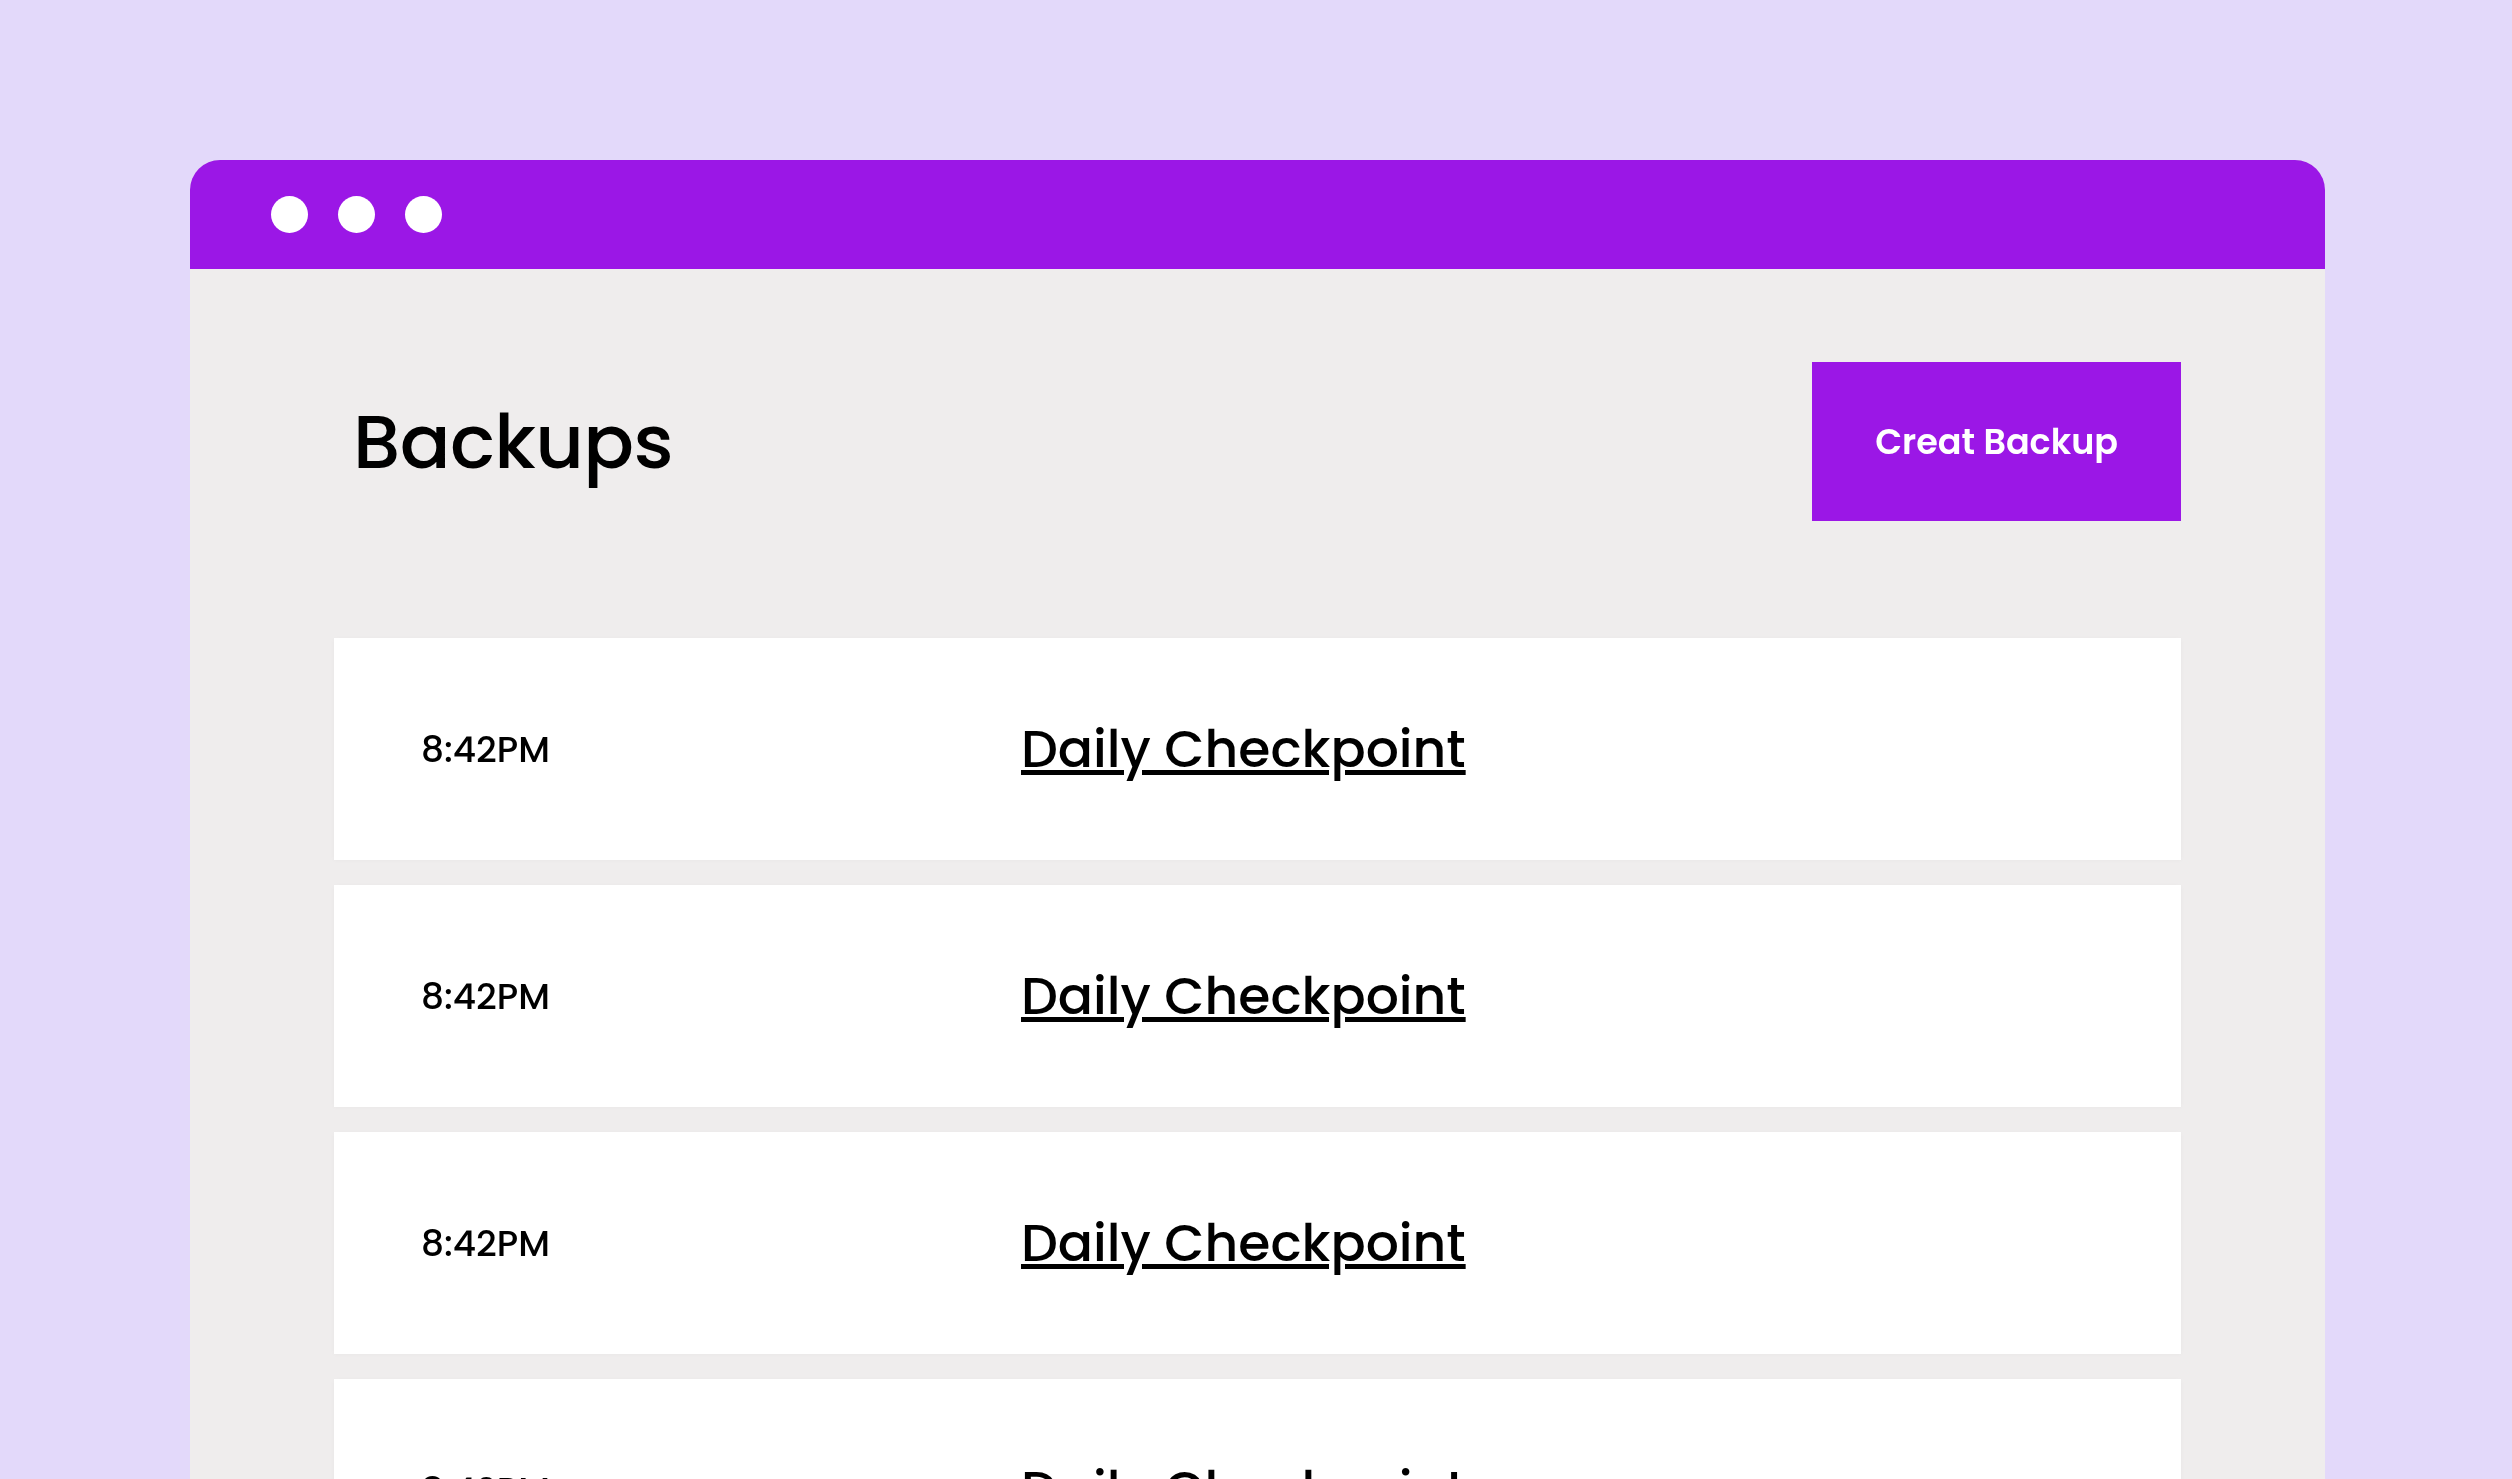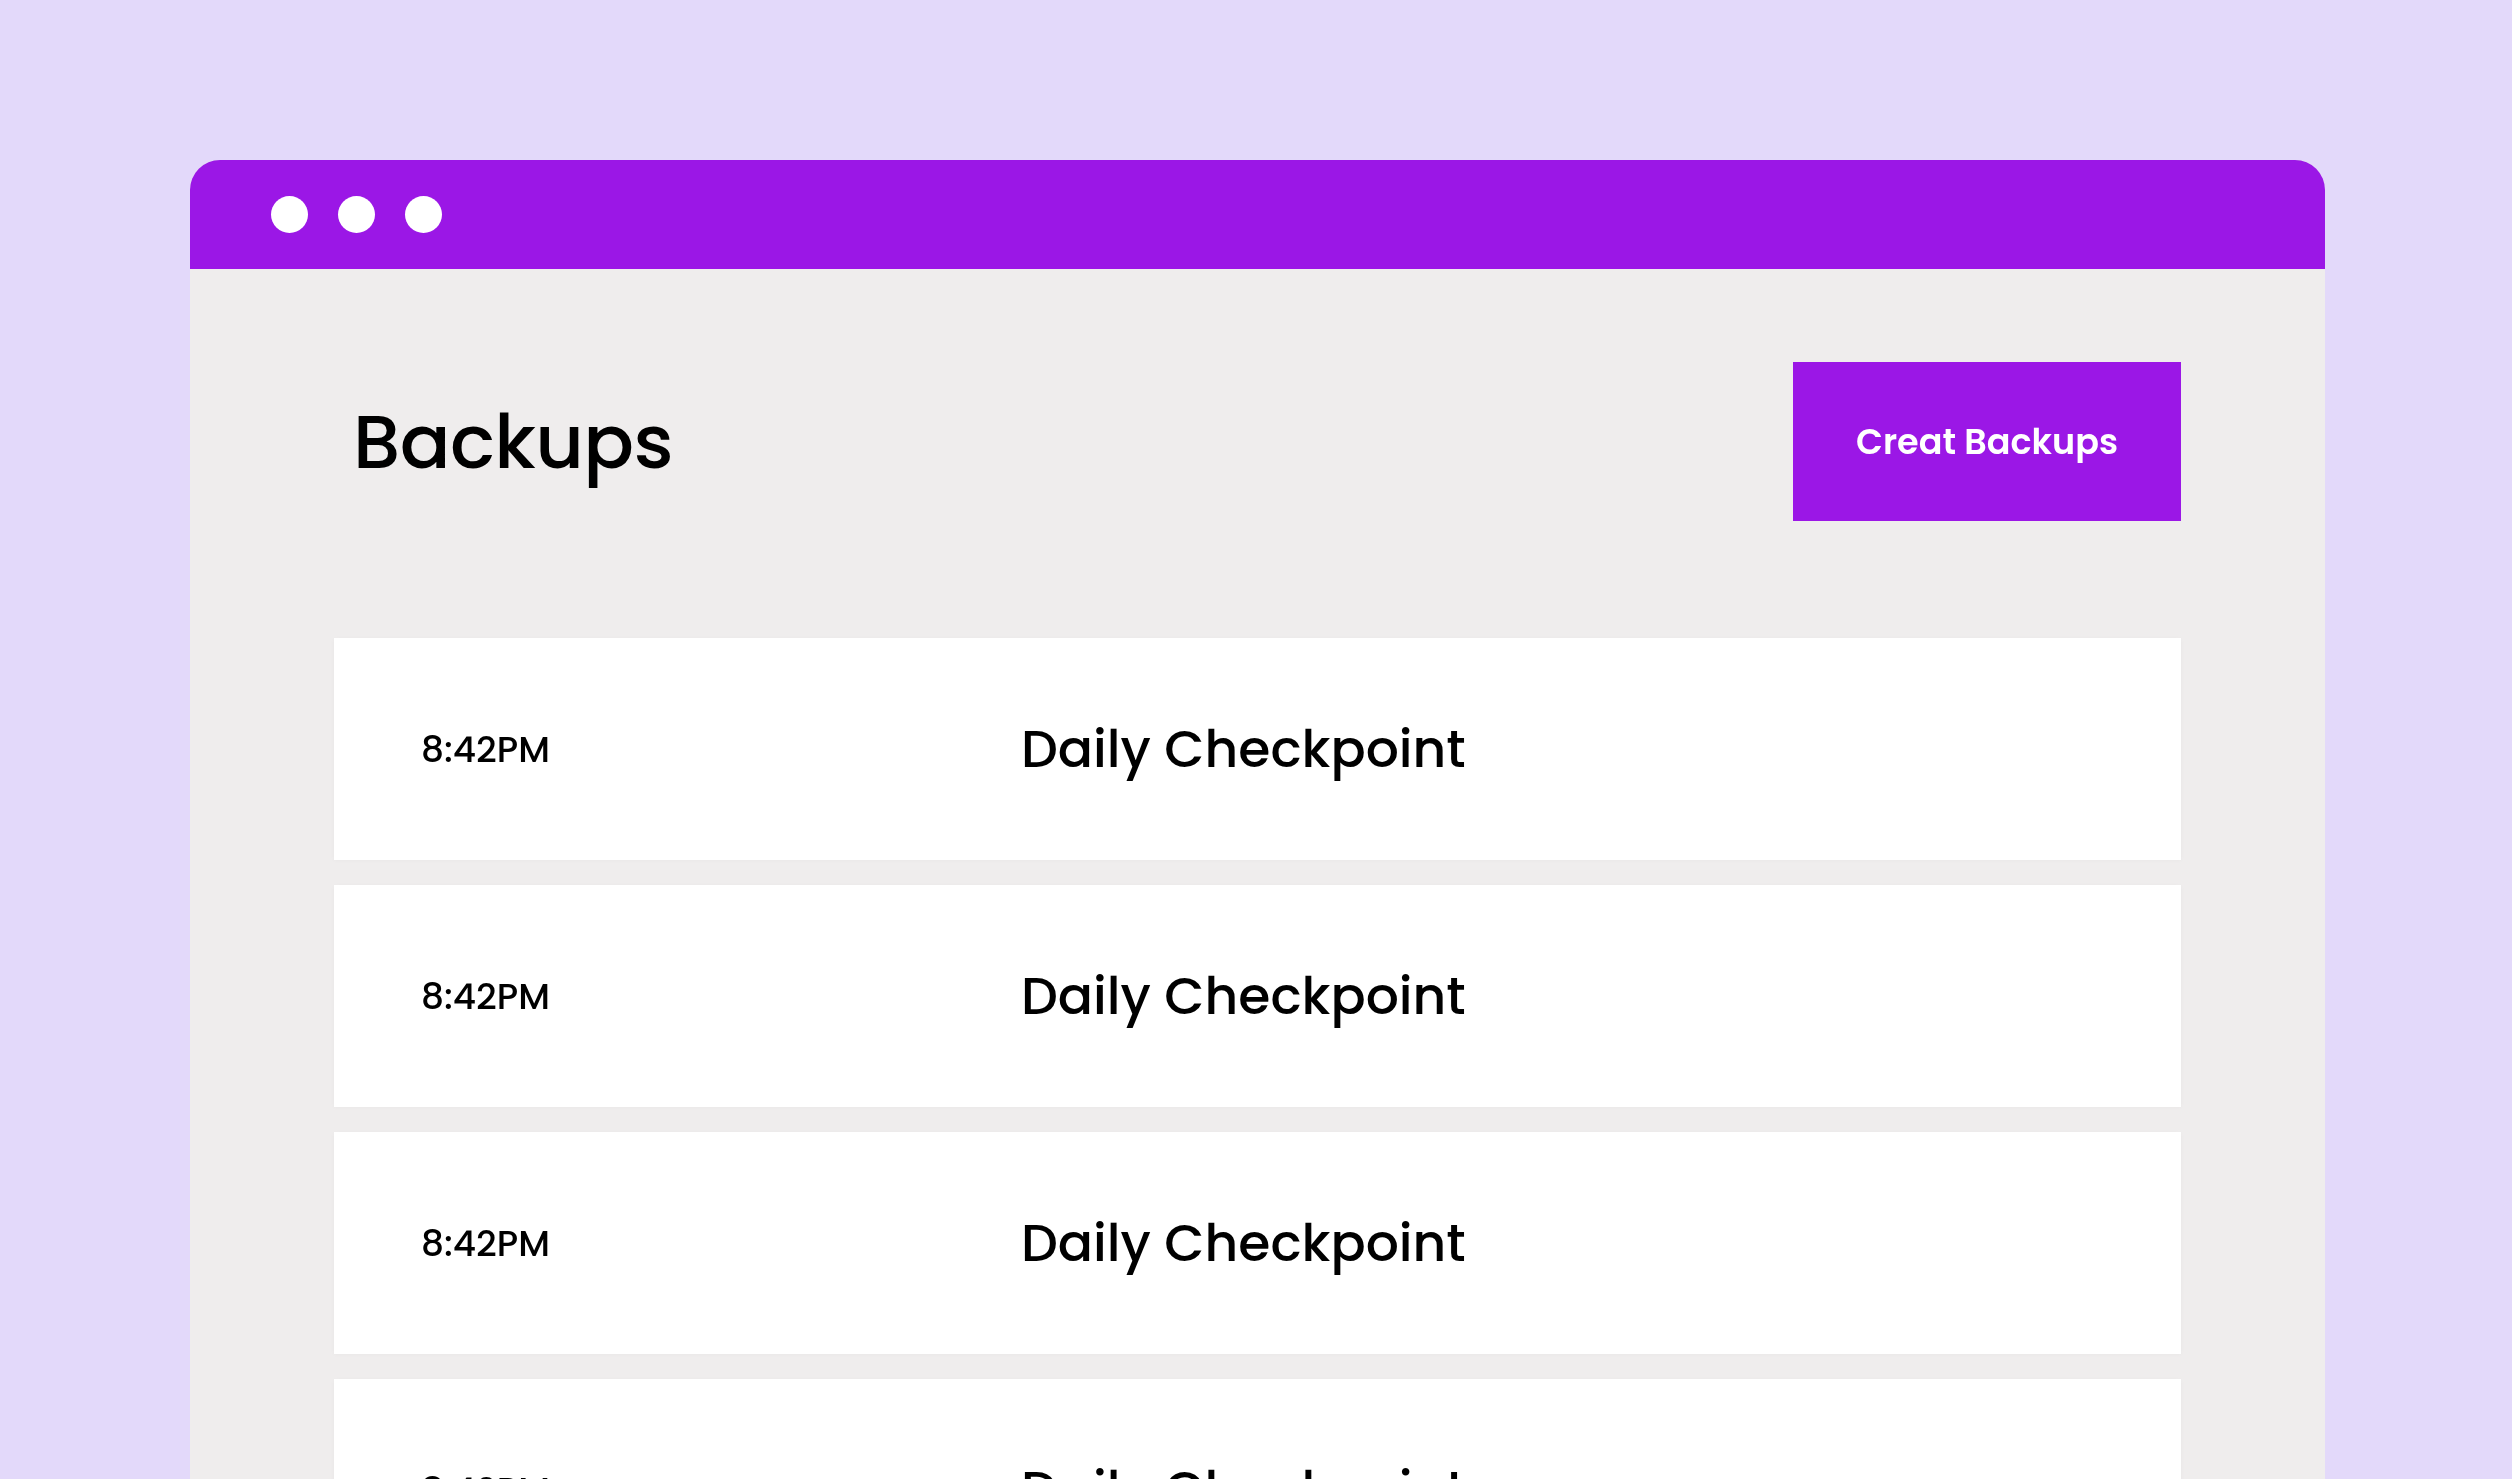--- a/index.html
+++ b/index.html
@@ -93,36 +93,37 @@
       font-weight: 500;
       color: #000000;
       width: 600px;
       flex-shrink: 0;
     }
     
     .backup-name {
       font-size: 52px;
       font-weight: 500;
       color: #000000;
+      text-decoration: underline;
     }
   </style>
 </head>
 <body>
 
 <div class="window">
   <div class="titlebar">
     <div class="traffic-light"></div>
     <div class="traffic-light"></div>
     <div class="traffic-light"></div>
   </div>
 
   <div class="content">
     <div class="header-row">
       <h1 class="page-title">Backups</h1>
-      <button class="create-button">Creat Backups</button>
+      <button class="create-button">Creat Backup</button>
     </div>
 
     <div class="backup-list">
       <div class="backup-row">
         <span class="backup-time">8:42PM</span>
         <span class="backup-name">Daily Checkpoint</span>
       </div>
       <div class="backup-row">
         <span class="backup-time">8:42PM</span>
         <span class="backup-name">Daily Checkpoint</span>

